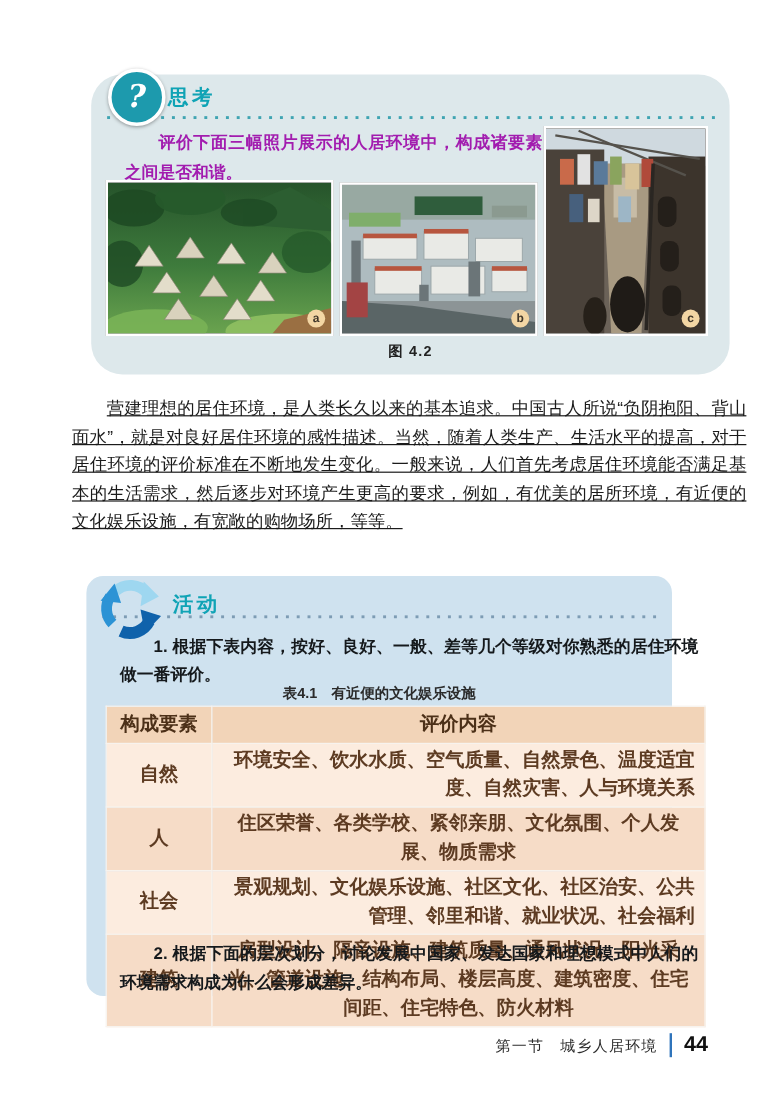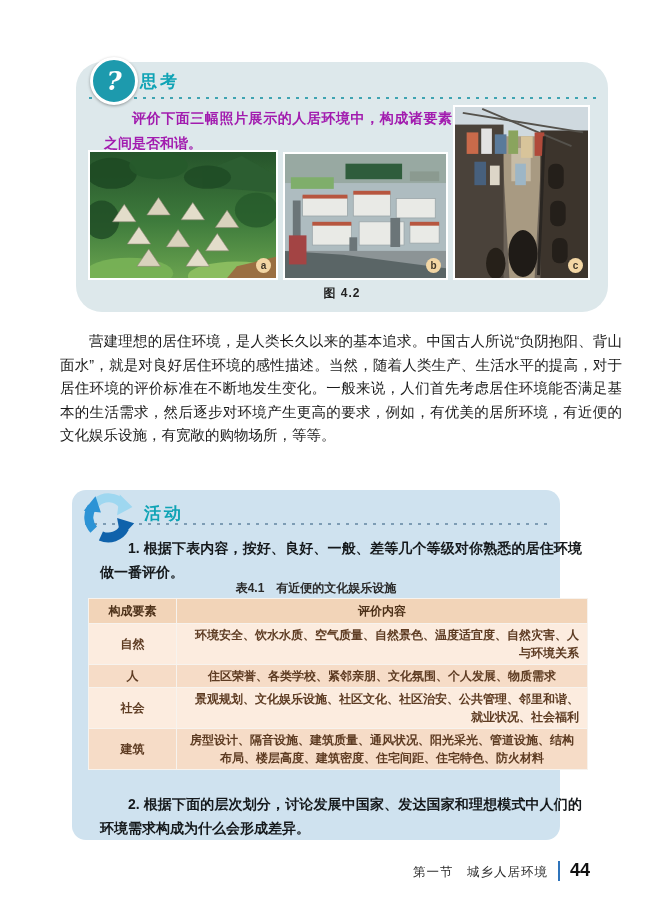--- a/index.html
+++ b/index.html
@@ -44,25 +44,25 @@
     display:flex;align-items:center;justify-content:center;line-height:1;
   }
   .fig-caption{
     position:absolute;left:0;right:0;top:223px;text-align:center;
     font-size:12px;font-weight:700;color:#222;letter-spacing:1px;
   }
   
   .body-text{
     position:absolute;left:60px;top:330px;width:562px;margin:0;
     font-size:14.5px;line-height:23.5px;color:#1b1b1b;font-weight:500;
-    text-indent:2em;text-align:justify;
+    text-indent:2em;text-align:justify;text-decoration:underline;
   }
   
   .activity-box{
-    position:absolute;left:72px;top:490px;width:488px;height:350px;
+    position:absolute;left:72px;top:480px;width:488px;height:350px;
     background:#cfe2ef;border-radius:14px;
   }
   .recycle-icon{position:absolute;left:10px;top:0px;z-index:3;}
   .activity-box .box-title{left:72px;top:12px;}
   .activity-box .dotted{left:10px;right:12px;top:32px;}
   .act-item{
     position:absolute;left:28px;width:482px;margin:0;
     font-size:14px;font-weight:700;color:#15191c;line-height:1.72;
     text-indent:2em;text-align:justify;
   }
@@ -70,21 +70,21 @@
   .item-2{top:302px;}
   .table-caption{
     position:absolute;left:0;right:0;top:90px;text-align:center;
     font-size:12px;font-weight:700;color:#2a2a2a;
   }
   .eval-table{
     position:absolute;left:16px;top:108px;width:500px;
     border-collapse:collapse;table-layout:fixed;
   }
   .eval-table th,.eval-table td{
-    border:1.5px solid #f7f3ee;font-size:12px;line-height:1.5;
+    border:1.5px solid #f7f3ee;font-size:16px;line-height:1.5;
     color:#5d3b22;padding:2px 8px;font-weight:700;
   }
   .eval-table col.c1{width:88px;}
   .eval-table th{background:#f2d4b8;font-weight:700;color:#4c3018;padding:3px 8px;}
   .eval-table td.c1{text-align:center;padding:2px 2px;}
   tr.row-light td{background:#fcecdf;text-align:right;}
   tr.row-mid td{background:#f6dcc7;text-align:center;}
   
   .footer{
     position:absolute;top:860px;right:60px;display:flex;align-items:flex-end;gap:10px;

